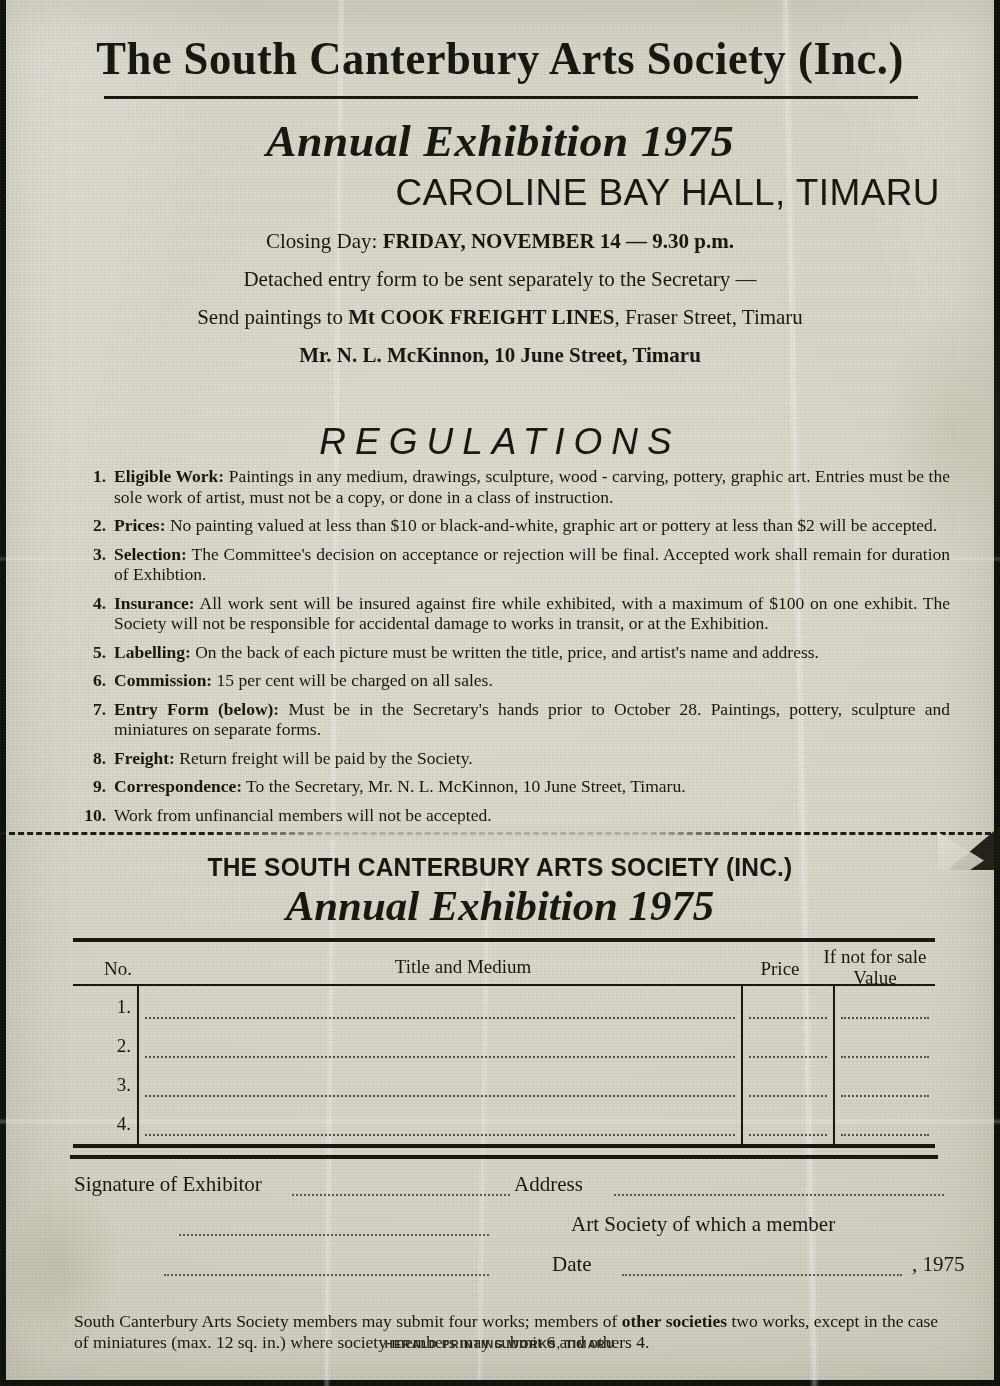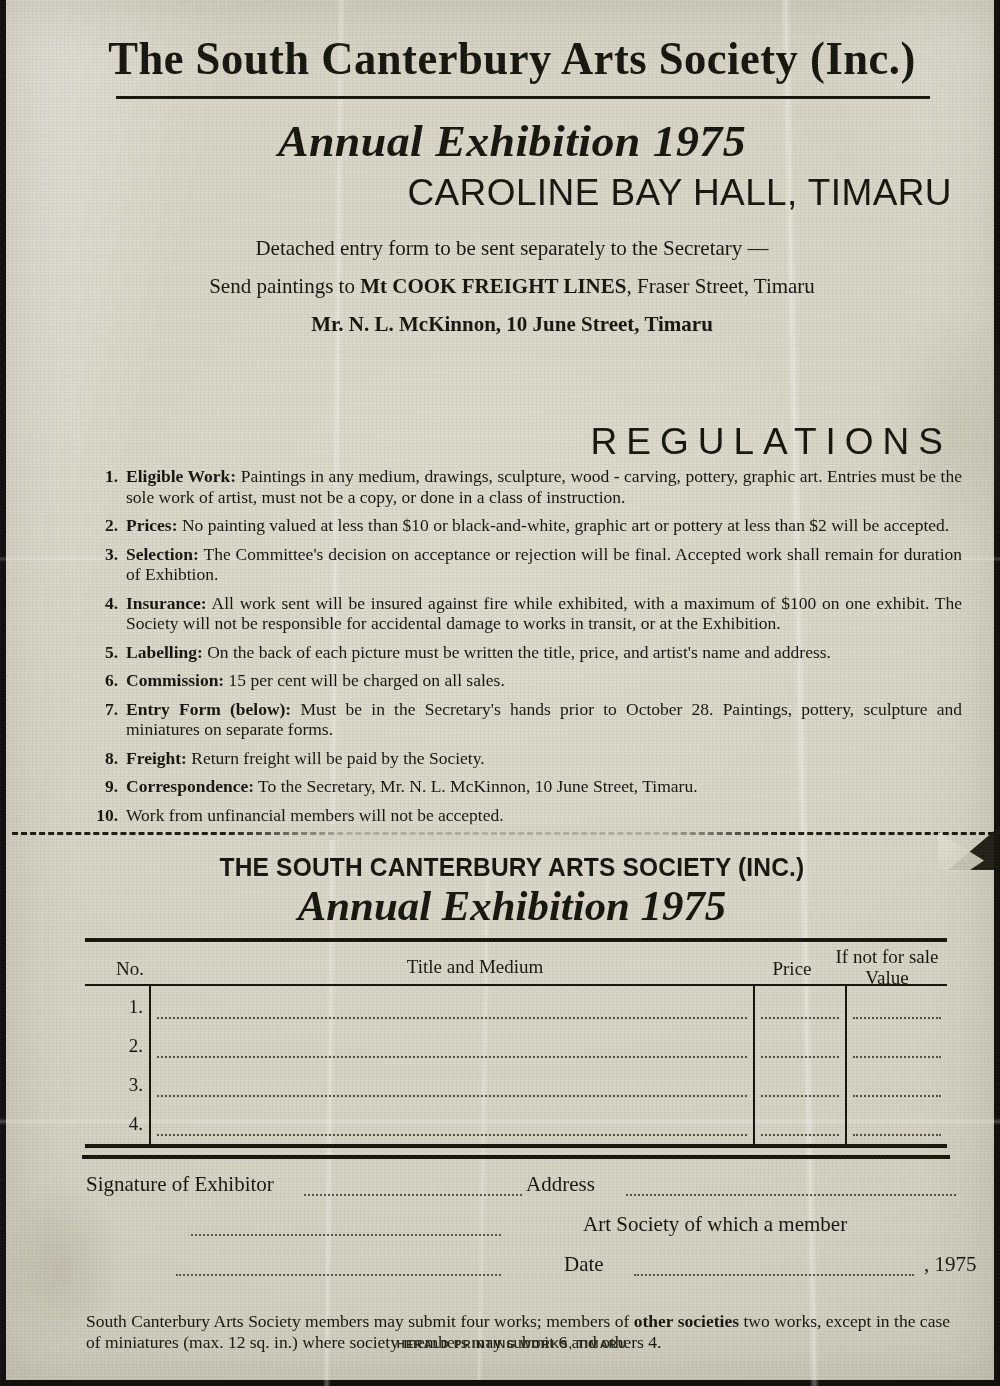--- a/index.html
+++ b/index.html
@@ -75,21 +75,21 @@
     width: 46px;
     height: 46px;
     background: linear-gradient(140deg, #e6e4d8, #cfccbe);
     clip-path: polygon(0% 0%, 100% 62%, 44% 100%, 0% 78%);
     opacity: .9;
   }
 
   
   .content {
     position: absolute;
-    left: 12px; top: 0;
+    left: 0; top: 0;
     width: 884px; height: 1386px;
     color: #15150f;
     padding-left: 40px;
   }
 
   
   .masthead {
     position: absolute;
     left: 60px; top: 36px;
     width: 880px;
@@ -141,25 +141,26 @@
     line-height: 31px;
   }
   .detail-lines .l { white-space: nowrap; }
   .detail-lines b { font-weight: bold; }
   .gap-top { margin-top: 7px; }
 
   .reg-heading {
     position: absolute;
     left: 60px; top: 421px;
     width: 880px;
-    text-align: right;
+    text-align: center;
     font-family: "Liberation Sans", "DejaVu Sans", sans-serif;
     font-size: 37px;
     letter-spacing: 9px;
     font-weight: normal;
+    font-style: italic;
   }
 
   
   .regs {
     position: absolute;
     left: 78px; top: 466px;
     width: 872px;
     font-size: 17.5px;
     line-height: 20.5px;
   }
@@ -367,20 +368,23 @@
 
   <div class="content">
 
     <div class="masthead">The South Canterbury Arts Society (Inc.)</div>
     <div class="masthead-rule"></div>
 
     <div class="banner">Annual Exhibition 1975</div>
     <div class="venue">CAROLINE BAY HALL, TIMARU</div>
 
     <div class="detail-lines">
+      <div class="l">
+        <span>Closing Day: </span><b>FRIDAY, NOVEMBER 14 — 9.30 p.m.</b><span></span>
+      </div>
       <div class="l gap-top">
         <span>Detached entry form to be sent separately to the Secretary —</span>
       </div>
       <div class="l gap-top">
         <span>Send paintings to </span><b>Mt COOK FREIGHT LINES</b><span>, Fraser Street, Timaru</span>
       </div>
       <div class="l gap-top">
         <b>Mr. N. L. McKinnon, 10 June Street, Timaru</b>
       </div>
     </div>

